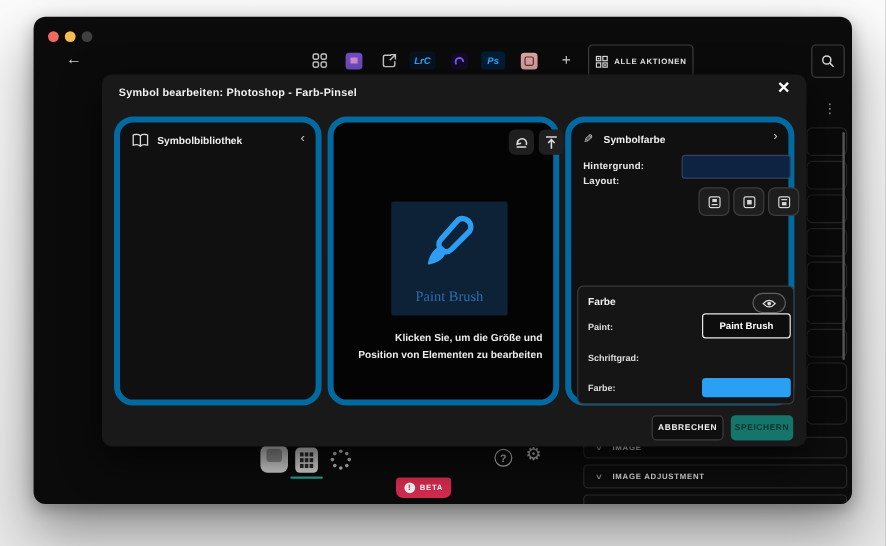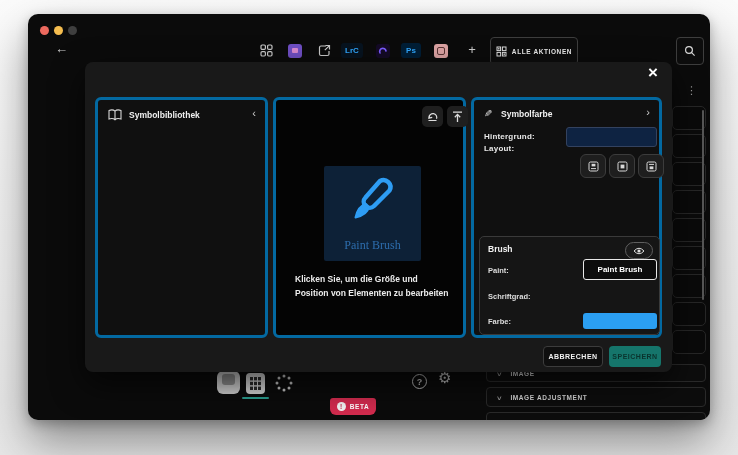--- a/index.html
+++ b/index.html
@@ -12,32 +12,32 @@
   .abs{position:absolute;}
   .window{
     position:absolute;left:28px;top:14px;width:682px;height:406px;
     background:#0b0b0b;border-radius:10px;overflow:hidden;
     box-shadow:0 22px 45px rgba(0,0,0,.40),0 4px 12px rgba(0,0,0,.25);
   }
   .tl{width:9px;height:9px;border-radius:50%;}
   .back{color:#d0d0d0;font-size:13px;line-height:13px;}
   .appslot{height:15px;display:flex;align-items:center;justify-content:center;color:#c9c9c9;}
   .caret{position:absolute;font-size:5px;color:#6f6f6f;transform:scaleX(1.6);}
-  .apptile{border-radius:3px;font-weight:bold;font-size:8px;display:flex;align-items:center;justify-content:center;}
+  .apptile{border-radius:3px;font-weight:bold;font-size:8px;display:flex;align-items:center;justify-content:center;font-style:italic;}
   .btn-outline{
     background:#0d0d0d;border:1px solid #3e3e3e;border-radius:4px;
     display:flex;align-items:center;justify-content:center;gap:5px;
     color:#ececec;font-weight:bold;
   }
   .dialog{
     position:absolute;left:57px;top:48px;width:587px;height:310px;
     background:#191919;border-radius:8px;z-index:6;
     box-shadow:0 12px 32px rgba(0,0,0,.65);
   }
-  .panel{position:absolute;top:35px;height:241px;border:3px solid #0369a1;border-radius:6px;box-sizing:border-box;}
+  .panel{position:absolute;top:35px;height:241px;border:5px solid #0369a1;border-radius:16px;box-sizing:border-box;}
   .lbl{font-size:8px;font-weight:bold;color:#e8e8e8;letter-spacing:.2px;}
   .swatch{border-radius:3px;}
   .groupbox{position:absolute;border:1px solid #3a3a3a;border-radius:5px;background:#151515;box-sizing:border-box;}
   .eyebtn{
     position:absolute;right:6px;top:5px;width:26px;height:15px;border:1px solid #5f5f5f;
     border-radius:9px;background:#1b1b1b;display:flex;align-items:center;justify-content:center;
   }
   .layoutbtn{
     position:absolute;top:54px;width:24px;height:22px;background:#1e1e1e;border:1px solid #3c3c3c;
     border-radius:6px;display:flex;align-items:center;justify-content:center;
@@ -210,20 +210,21 @@
 
   <div class="abs" style="left: 302px; top: 384px; width: 46px; height: 17px; border-radius: 3px 3px 6px 6px; display: flex; align-items: center; justify-content: center; gap: 4px; background: rgb(210, 43, 78);">
     <div style="width:9px;height:9px;background:#f3f3f3;border-radius:50%;display:flex;align-items:center;justify-content:center;font-size:6.5px;font-weight:bold;color:#c01f42;">
       <span>!</span>
     </div>
     <span style="color:#fff;font-weight:bold;font-size:6.5px;letter-spacing:.6px;">BETA</span>
   </div>
 
   <div class="dialog">
 
+    <div class="abs" style="left:14px;top:10px;font-size:9px;font-weight:bold;color:#f2f2f2;letter-spacing:.2px;">Symbol bearbeiten: Photoshop - Farb-Pinsel</div>
     <div class="abs" style="right:14px;top:1px;font-size:17px;color:#ffffff;font-weight:bold;">×</div>
 
     <div class="panel" style="left:10px;width:173px;background:#101010;">
       <svg class="abs" style="left:10px;top:9px;" width="14" height="12" viewBox="0 0 14 12">
         <path d="M1 1.5 C3.5 .5 6 1.2 7 2.2 C8 1.2 10.5 .5 13 1.5 V10 C10.5 9.2 8 9.8 7 10.8 C6 9.8 3.5 9.2 1 10 Z M7 2.2 V10.8" fill="none" stroke="#d8d8d8" stroke-width="1.1"></path>
       </svg>
       <div class="abs" style="left:31px;top:10px;font-size:8.5px;font-weight:bold;color:#f0f0f0;">Symbolbibliothek</div>
       <div class="abs" style="right:9px;top:7px;font-size:11px;color:#cccccc;">‹</div>
 
     </div>
@@ -245,21 +246,21 @@
       </div>
 
       <div class="abs" style="left: 48px; top: 66px; width: 97px; height: 95px; border-radius: 2px; background: rgb(13, 33, 55);">
         <svg class="abs" style="left:26px;top:8px;" width="46" height="50" viewBox="0 0 46 50">
           <path d="M30 7 a7 7 0 0 1 9.5 9.5 L24 32 a6 6 0 0 1 -8.5 -8.5 Z" fill="none" stroke="#2e9df4" stroke-width="4.5" stroke-linejoin="round"></path>
           <path d="M16 30 q -8 2 -10.5 13.5 q 11.5 -2.5 13.5 -10.5 z" fill="#2e9df4" stroke="#2e9df4" stroke-width="2" stroke-linejoin="round"></path>
         </svg>
         <div class="abs" style="left: 0px; right: 0px; top: 72px; text-align: center; font-family: &quot;Liberation Serif&quot;, serif; font-size: 12px; color: rgb(45, 109, 173);">Paint Brush</div>
       </div>
 
-      <div class="abs" style="left:19px;top:172px;width:155px;text-align:left;font-size:8.5px;font-weight:bold;color:#ececec;line-height:1.65;">Klicken Sie, um die Größe und Position von Elementen zu bearbeiten</div>
+      <div class="abs" style="left:19px;top:172px;width:155px;text-align:right;font-size:8.5px;font-weight:bold;color:#ececec;line-height:1.65;">Klicken Sie, um die Größe und Position von Elementen zu bearbeiten</div>
     </div>
 
     <div class="panel" style="left:386px;width:191px;background:#101010;">
       <div class="abs" style="left:10px;top:8px;font-size:10px;color:#dddddd;transform:scaleX(-1);">✎</div>
       <div class="abs" style="left:27px;top:9px;font-size:8.5px;font-weight:bold;color:#f0f0f0;">Symbolfarbe</div>
       <div class="abs" style="right:9px;top:6px;font-size:11px;color:#cccccc;">›</div>
 
       <div class="abs lbl" style="left:10px;top:32px;">Hintergrund:</div>
       <div class="abs swatch" style="left: 92px; top: 27px; width: 91px; height: 20px; border: 1px solid rgb(51, 66, 95); box-sizing: border-box; background: rgb(14, 35, 66);"></div>
 
@@ -280,21 +281,21 @@
       <div class="layoutbtn" style="left:164px;">
         <svg width="11" height="11" viewBox="0 0 11 11">
           <rect x="1" y="1" width="9" height="9" rx="1.5" fill="none" stroke="#d8d8d8" stroke-width="1"></rect>
           <line x1="3" y1="3.4" x2="8" y2="3.4" stroke="#d8d8d8" stroke-width="1"></line>
             <rect x="3.6" y="5.4" width="3.8" height="2.8" fill="#d8d8d8"></rect>
         </svg>
       </div>
 
 
       <div class="groupbox" style="left:5px;top:136px;width:181px;height:99px;">
-        <div class="abs" style="left:8px;top:7px;font-size:8.5px;font-weight:bold;color:#f0f0f0;">Brush</div>
+        <div class="abs" style="left:8px;top:7px;font-size:8.5px;font-weight:bold;color:#f0f0f0;">Farbe</div>
         <div class="eyebtn">
           <svg width="12" height="8" viewBox="0 0 12 8">
             <path d="M1 4 Q6 -1.5 11 4 Q6 9.5 1 4 Z" fill="none" stroke="#e0e0e0" stroke-width="1"></path>
             <circle cx="6" cy="4" r="1.6" fill="#e0e0e0"></circle>
           </svg>
         </div>
 
         <div class="abs" style="left:8px;top:29px;font-size:7.5px;font-weight:bold;color:#dedede;">Paint:</div>
         <input class="abs" style="left: 103px; top: 22px; width: 74px; height: 21px; background: rgb(13, 13, 13); border: 1.5px solid rgb(232, 232, 232); border-radius: 3px; box-sizing: border-box; color: rgb(255, 255, 255); font-size: 8px; font-weight: bold; text-align: center; font-family: &quot;Liberation Sans&quot;, sans-serif; padding: 0px;" value="Paint Brush">
 

